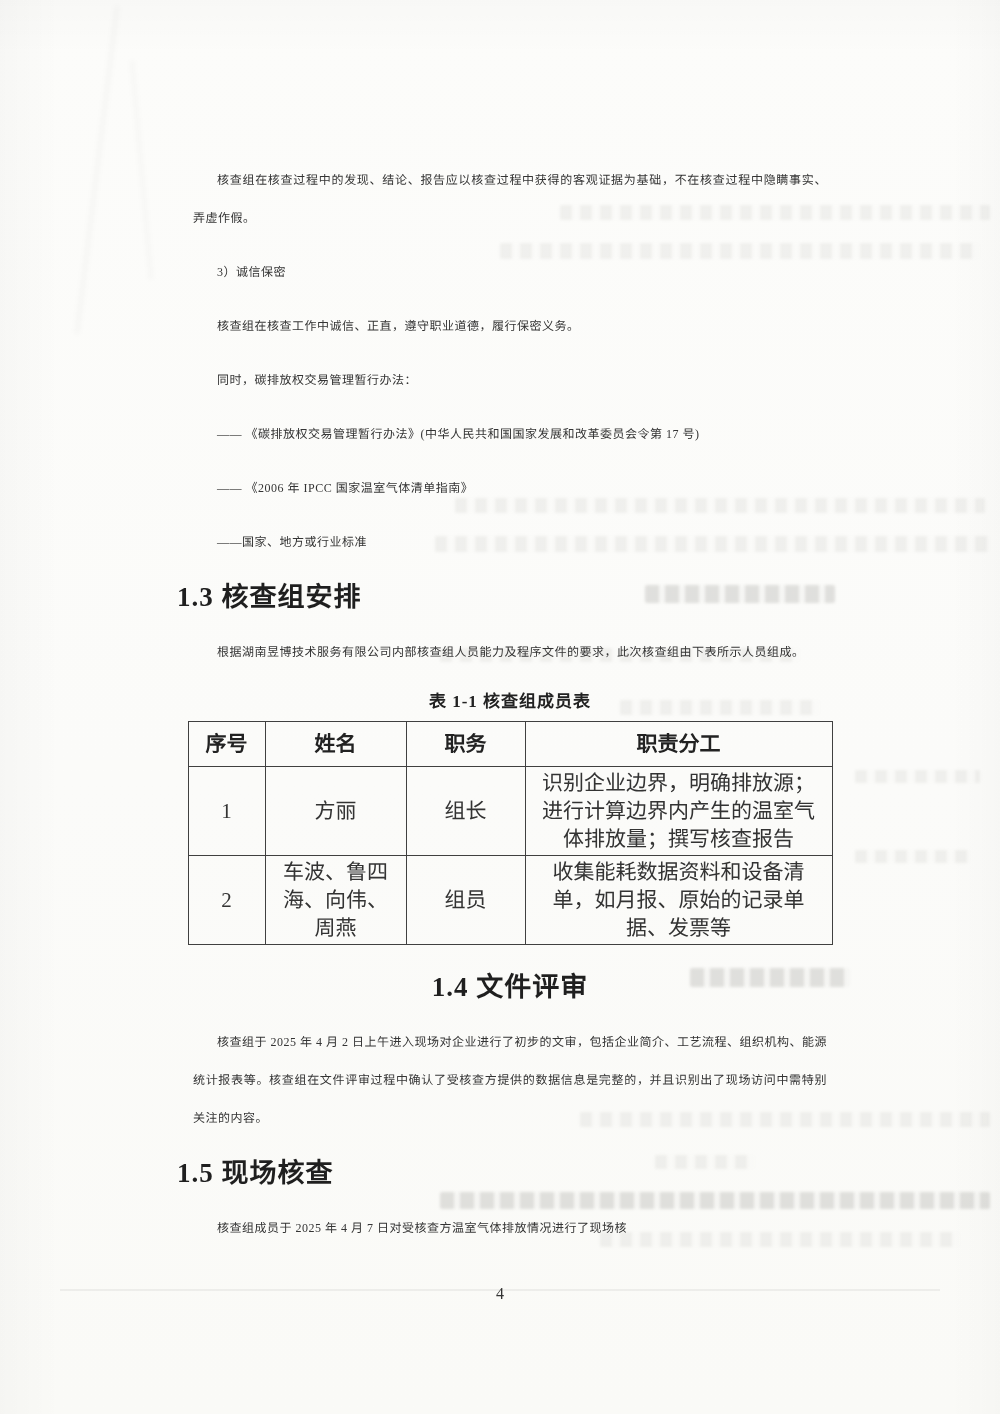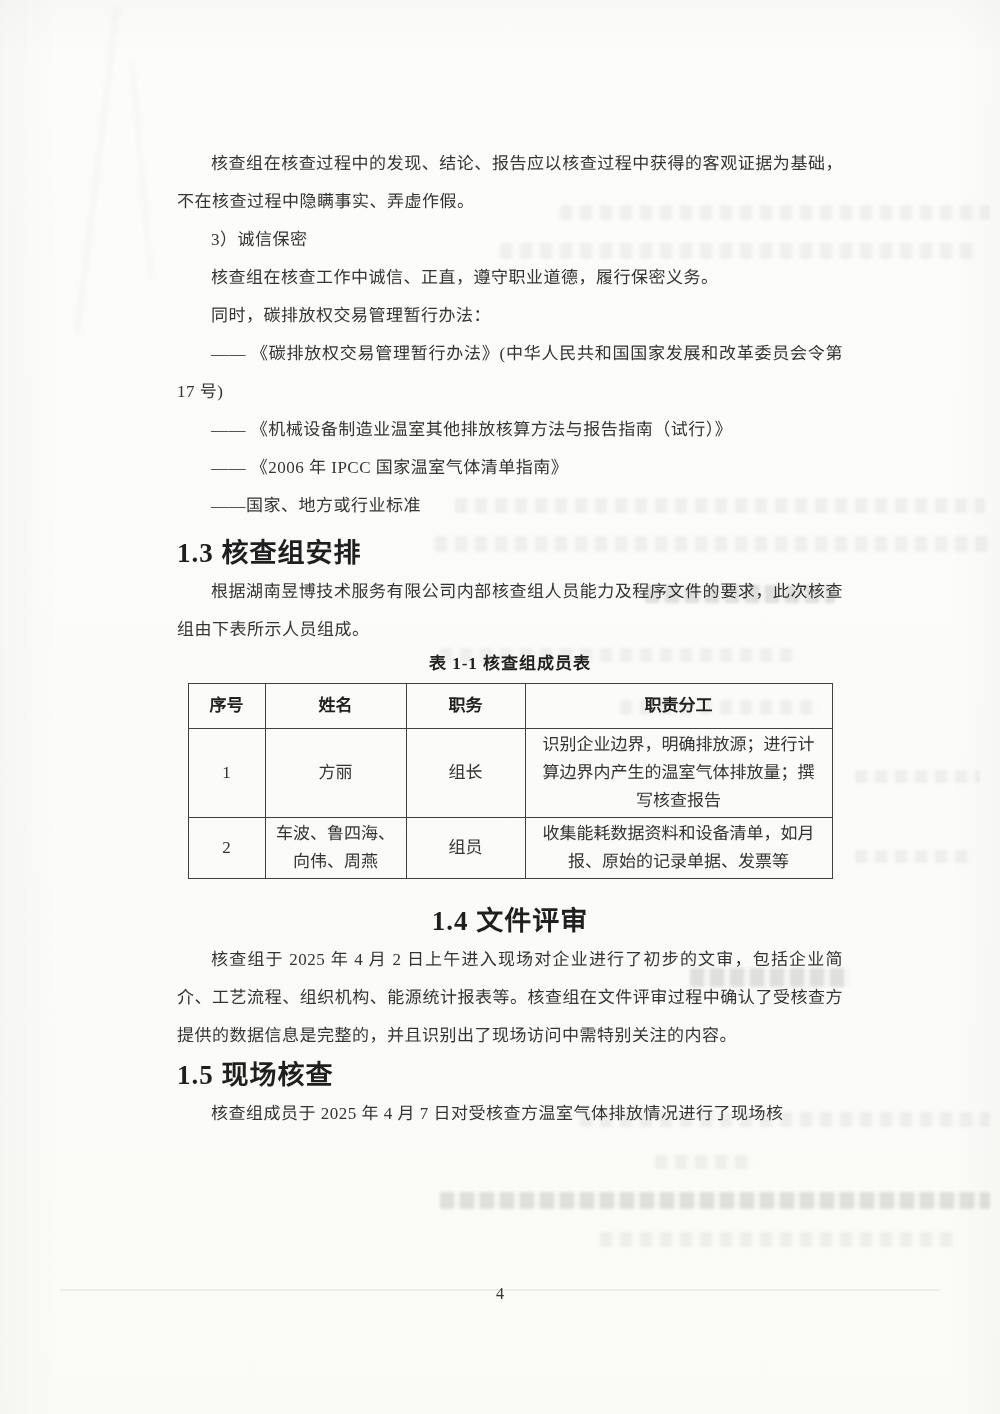--- a/index.html
+++ b/index.html
@@ -21,22 +21,22 @@
       linear-gradient(90deg,rgba(0,0,0,0.02),rgba(0,0,0,0) 6%),
       linear-gradient(270deg,rgba(0,0,0,0.015),rgba(0,0,0,0) 5%),
       linear-gradient(180deg,rgba(0,0,0,0.015),rgba(0,0,0,0) 4%);
   }
   .content{
     position:absolute;left:177px;top:145px;width:666px;
     color:#2e2e2e;
     z-index:3;
   }
   p.body{
-    margin:0;
-    font-size:17px;line-height:38px;
+    margin:16px;
+    font-size:12px;line-height:38px;
     text-align:justify;
     text-indent:2em;
     letter-spacing:.5px;
     color:#343434;
   }
   .heading{
     margin:0;
     font-size:27px;line-height:40px;
     font-weight:bold;color:#1f1f1f;
     letter-spacing:1px;
@@ -49,21 +49,21 @@
     font-size:17px;line-height:30px;font-weight:bold;
     text-align:center;color:#222;letter-spacing:1px;
   }
   table.team{
     border-collapse:collapse;
     width:644px;margin:4px auto 0;
     table-layout:fixed;
   }
   table.team th,table.team td{
     border:1.5px solid #404040;
-    font-size:17px;line-height:28px;
+    font-size:21px;line-height:28px;
     text-align:center;vertical-align:middle;
     color:#333;
   }
   table.team th{font-weight:bold;padding:8px 8px;color:#222;}
   table.team td{font-weight:normal;padding:2px 10px;}
   .h14{margin-top:22px;text-align:center;}
   .p14{margin-top:26px;}
   .h15{}
   .p15{margin-top:28px;}
   .pagenum{
@@ -121,21 +121,20 @@
 
     <p class="body">核查组在核查过程中的发现、结论、报告应以核查过程中获得的客观证据为基础，不在核查过程中隐瞒事实、弄虚作假。</p>
 
     <p class="body mt8">3）诚信保密</p>
 
     <p class="body">核查组在核查工作中诚信、正直，遵守职业道德，履行保密义务。</p>
 
     <p class="body">同时，碳排放权交易管理暂行办法：</p>
 
     <p class="body">—— 《碳排放权交易管理暂行办法》(中华人民共和国国家发展和改革委员会令第 17 号)</p>
-    <p class="body">—— 《机械设备制造业温室其他排放核算方法与报告指南（试行）》</p>
     <p class="body">—— 《2006 年 IPCC  国家温室气体清单指南》</p>
     <p class="body">——国家、地方或行业标准</p>
 
     <h2 class="heading h13">1.3 核查组安排</h2>
 
     <p class="body p13">根据湖南昱博技术服务有限公司内部核查组人员能力及程序文件的要求，此次核查组由下表所示人员组成。</p>
 
     <div class="tbl-caption">表 1-1 核查组成员表</div>
 
     <table class="team">

